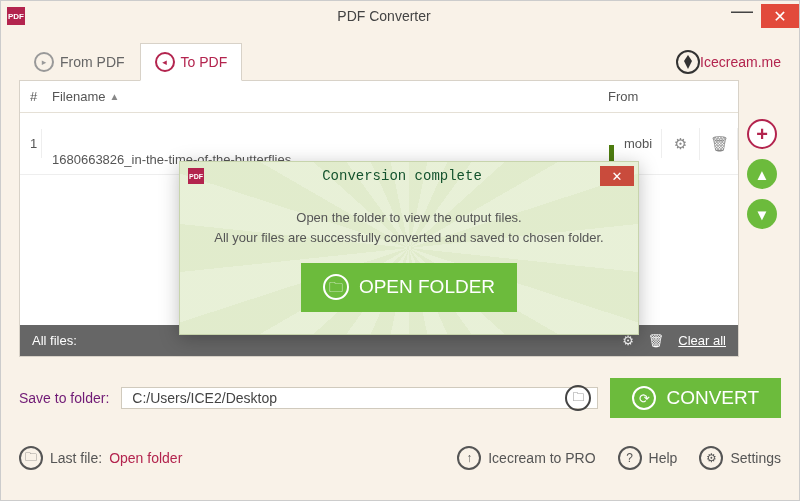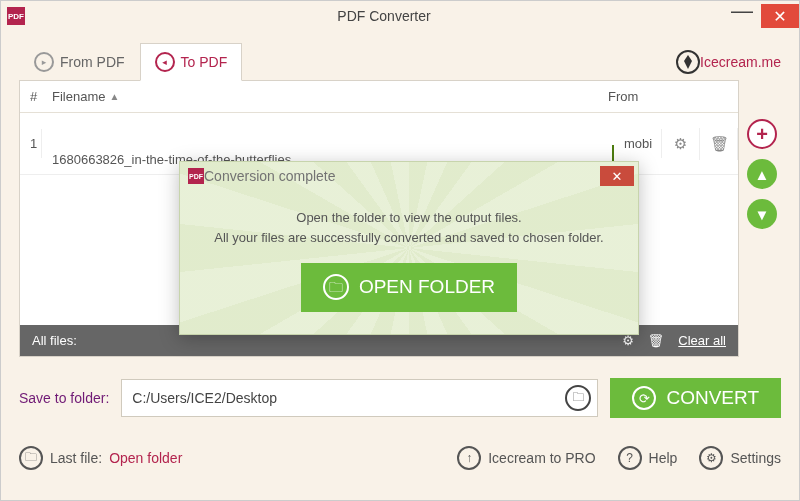--- a/index.html
+++ b/index.html
@@ -27,58 +27,58 @@
 .table-wrap { margin: 0 18px; background: #fff; border: 1px solid #d8d2c8; position: relative; top: -1px; }
 .thead { display: flex; align-items: center; padding: 8px 10px; font-size: 13px; color: #555; border-bottom: 1px solid #e5e0d6; }
 .thead .col-num { width: 22px; }
 .thead .col-name { flex: 1; display: flex; align-items: center; gap: 4px; }
 .thead .col-from { width: 120px; }
 .sort-arrow { font-size: 10px; color: #888; }
 
 .trow { display: flex; align-items: center; border-bottom: 1px solid #eee; font-size: 13px; color: #555; }
 .trow .cell { padding: 7px 10px; }
 .trow .col-num { width: 22px; border-right: 1px solid #eee; text-align: center; }
-.trow .col-name { flex: 1; border-right: 2px solid #4d7c0f; margin-top: 32px; }
+.trow .col-name { flex: 1; border-right: 5px solid #4d7c0f; margin-top: 32px; }
 .trow .col-from { width: 48px; border-right: 1px solid #eee; text-align: center; }
 .trow .col-act { width: 38px; border-right: 1px solid #eee; text-align: center; color: #888; cursor: pointer; font-size: 15px; }
 
 .empty-area { height: 150px; }
 
 
 .allfiles { background: #666; color: #fff; display: flex; align-items: center; padding: 8px 12px; font-size: 13px; }
 .allfiles .right { margin-left: auto; display: flex; align-items: center; gap: 14px; }
 .clearall { text-decoration: underline; cursor: pointer; }
 
 
 .side-btns { position: absolute; right: 22px; top: 118px; display: flex; flex-direction: column; gap: 10px; }
 .circle-btn { width: 30px; height: 30px; border-radius: 50%; display: flex; align-items: center; justify-content: center; font-size: 20px; font-weight: bold; cursor: pointer; }
 .circle-add { border: 2px solid #b3244e; color: #b3244e; background: #fff; }
 .circle-up, .circle-down { background: #6cbb3c; color: #fff; font-size: 15px; }
 
 
 .save-row { display: flex; align-items: center; gap: 12px; padding: 20px 18px 10px 18px; }
 .save-label { font-size: 14px; color: #701a75; }
-.path-input { flex: 1; display: flex; align-items: center; background: #fff; border: 1px solid #d0cabd; height: 38px; padding: 0 6px 0 10px; }
+.path-input { flex: 1; display: flex; align-items: center; background: #fff; border: 1px solid #d0cabd; height: 22px; padding: 0 6px 0 10px; }
 .path-input input { border: none; flex: 1; font-size: 14px; color: #444; outline: none; background: transparent; }
 .folder-small { width: 26px; height: 26px; border: 2px solid #444; border-radius: 50%; display: flex; align-items: center; justify-content: center; font-size: 12px; color: #444; cursor: pointer; }
 .convert-btn { background: #6cbb3c; color: #fff; display: flex; align-items: center; gap: 10px; padding: 0 22px; height: 40px; font-size: 19px; font-weight: 500; cursor: pointer; }
 .convert-icon { width: 24px; height: 24px; border: 2px solid #fff; border-radius: 50%; display: flex; align-items: center; justify-content: center; font-size: 13px; }
 
 
 .footer { display: flex; align-items: center; gap: 22px; padding: 18px 18px; font-size: 14px; color: #555; }
 .foot-item { display: flex; align-items: center; gap: 7px; cursor: pointer; }
 .foot-icon { width: 24px; height: 24px; border: 2px solid #555; border-radius: 50%; display: flex; align-items: center; justify-content: center; font-size: 12px; }
 .foot-link { color: #b3244e; }
 
 
 .modal { position: absolute; left: 178px; top: 160px; width: 460px; background: #e6efd4; border: 1px solid #c7d4ac; box-shadow: 0 4px 18px rgba(0,0,0,0.25); z-index: 100; overflow: hidden; }
 .modal::before { content: ""; position: absolute; inset: 0; background: repeating-conic-gradient(from 0deg at 50% 50%, #dfeac9 0deg 12deg, #e9f1d9 12deg 24deg); opacity: 0.7; z-index: 0; }
 .modal > * { position: relative; z-index: 1; }
 .modal-title-row { display: flex; align-items: center; padding: 4px 4px 4px 8px; }
-.modal-title { flex: 1; font-size: 14px; color: #737373; }
+.modal-title { flex: 1; text-align: center; font-size: 14px; color: #14532d; font-family: Liberation Mono, monospace; }
 .modal-close { width: 34px; height: 20px; background: #c94b3c; color: #fff; display: flex; align-items: center; justify-content: center; font-size: 13px; cursor: pointer; }
 .modal-body { padding: 18px 24px 22px 24px; text-align: center; font-size: 13px; color: #555; line-height: 1.5; }
 .open-folder-btn { background: #6cbb3c; color: #fff; display: inline-flex; align-items: center; gap: 10px; padding: 10px 22px; font-size: 19px; margin-top: 16px; cursor: pointer; }
 .of-icon { width: 26px; height: 26px; border: 2px solid #fff; border-radius: 50%; display: flex; align-items: center; justify-content: center; font-size: 14px; }
 </style>
 </head>
 <body>
 
 <div class="titlebar">
   <div class="app-icon">PDF</div>

